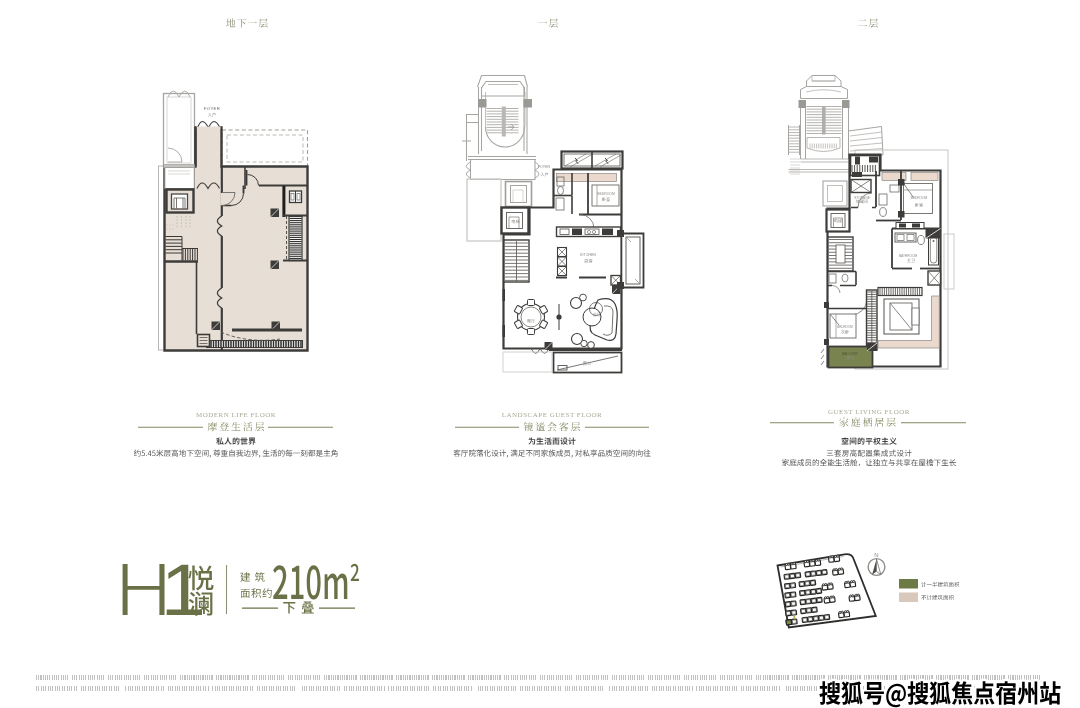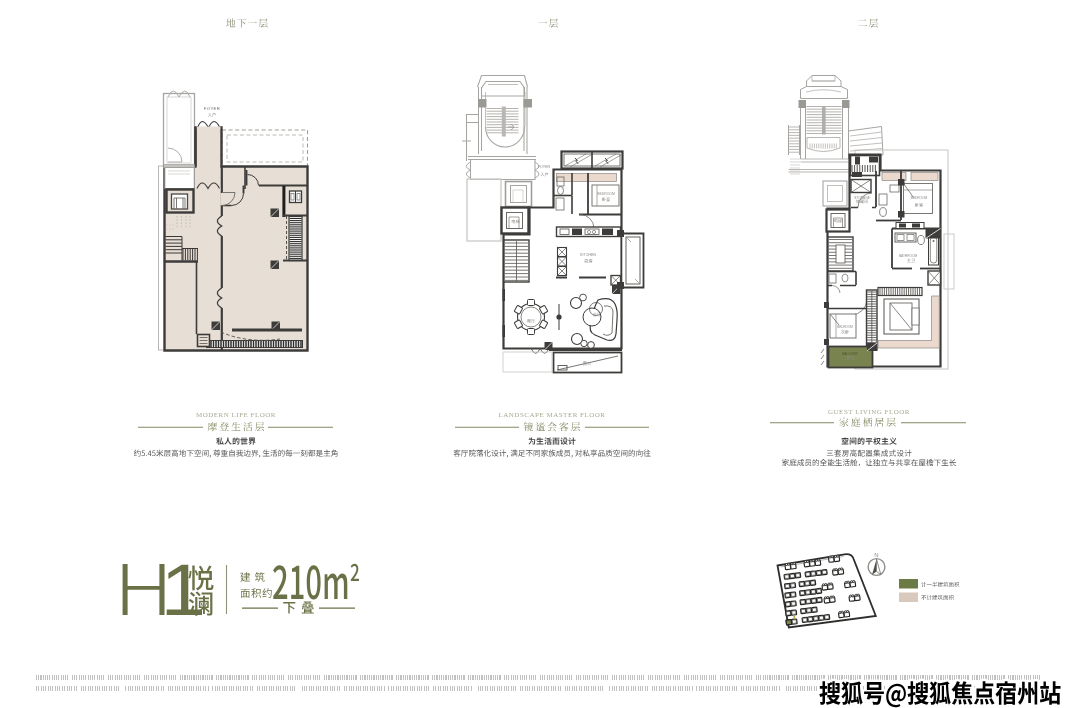--- a/index.html
+++ b/index.html
@@ -2,21 +2,21 @@
 <html><head><meta charset="utf-8"><style>
 html,body{margin:0;padding:0;background:#ffffff;width:1080px;height:708px;overflow:hidden;}
 *{box-sizing:border-box;}
 .abs{position:absolute;}
 .ehead{font-family:"Liberation Serif",serif;color:#a9ab94;letter-spacing:0.5px;font-size:7px;text-align:center;white-space:nowrap;}
 .fake{height:5px;opacity:.55;background:repeating-linear-gradient(90deg,transparent 0 33px,#fff 33px 36px),repeating-linear-gradient(90deg,#8f8f8f 0 1px,transparent 1px 2.25px);}
 .fake2{height:5px;opacity:.55;background:repeating-linear-gradient(90deg,transparent 0 41px,#fff 41px 44px),repeating-linear-gradient(90deg,#8f8f8f 0 1px,transparent 1px 2.35px);}
 </style></head><body>
 <div class="abs" style="left:0;top:9px;width:1080px;height:708px;background:#fff;">
 <div class="abs ehead" style="left:136px;top:402px;width:200px;">MODERN LIFE FLOOR</div>
-<div class="abs ehead" style="left:452px;top:402px;width:200px;">LANDSCAPE MASTER FLOOR</div>
+<div class="abs ehead" style="left:452px;top:402px;width:200px;">LANDSCAPE GUEST FLOOR</div>
 <div class="abs ehead" style="left:769px;top:398.5px;width:200px;">GUEST LIVING FLOOR</div>
 <div class="abs fake" style="left:36px;top:666px;width:1008px;"></div>
 <div class="abs fake2" style="left:36px;top:676.5px;width:975px;"></div>
 <svg class="abs" style="left:0;top:0" width="1080" height="708" viewBox="0 0 1080 708">
 
 <rect x="158.5" y="157" width="6" height="184" fill="none" stroke="#a7a5a1" stroke-width="0.8"></rect>
 <rect x="163.5" y="84.5" width="31" height="73" fill="#fff" stroke="#a7a5a1" stroke-width="1.3"></rect>
 <rect x="167" y="88" width="24" height="66" fill="none" stroke="#cfcdca" stroke-width="0.8"></rect>
 <path d="M168 88 Q173 76 179 88 Q185 76 190 88" fill="none" stroke="#a7a5a1" stroke-width="0.9"></path>
 <path d="M168 139 A14 14 0 0 1 182 153 L168 153" fill="#fff" stroke="#a7a5a1" stroke-width="0.9"></path>

